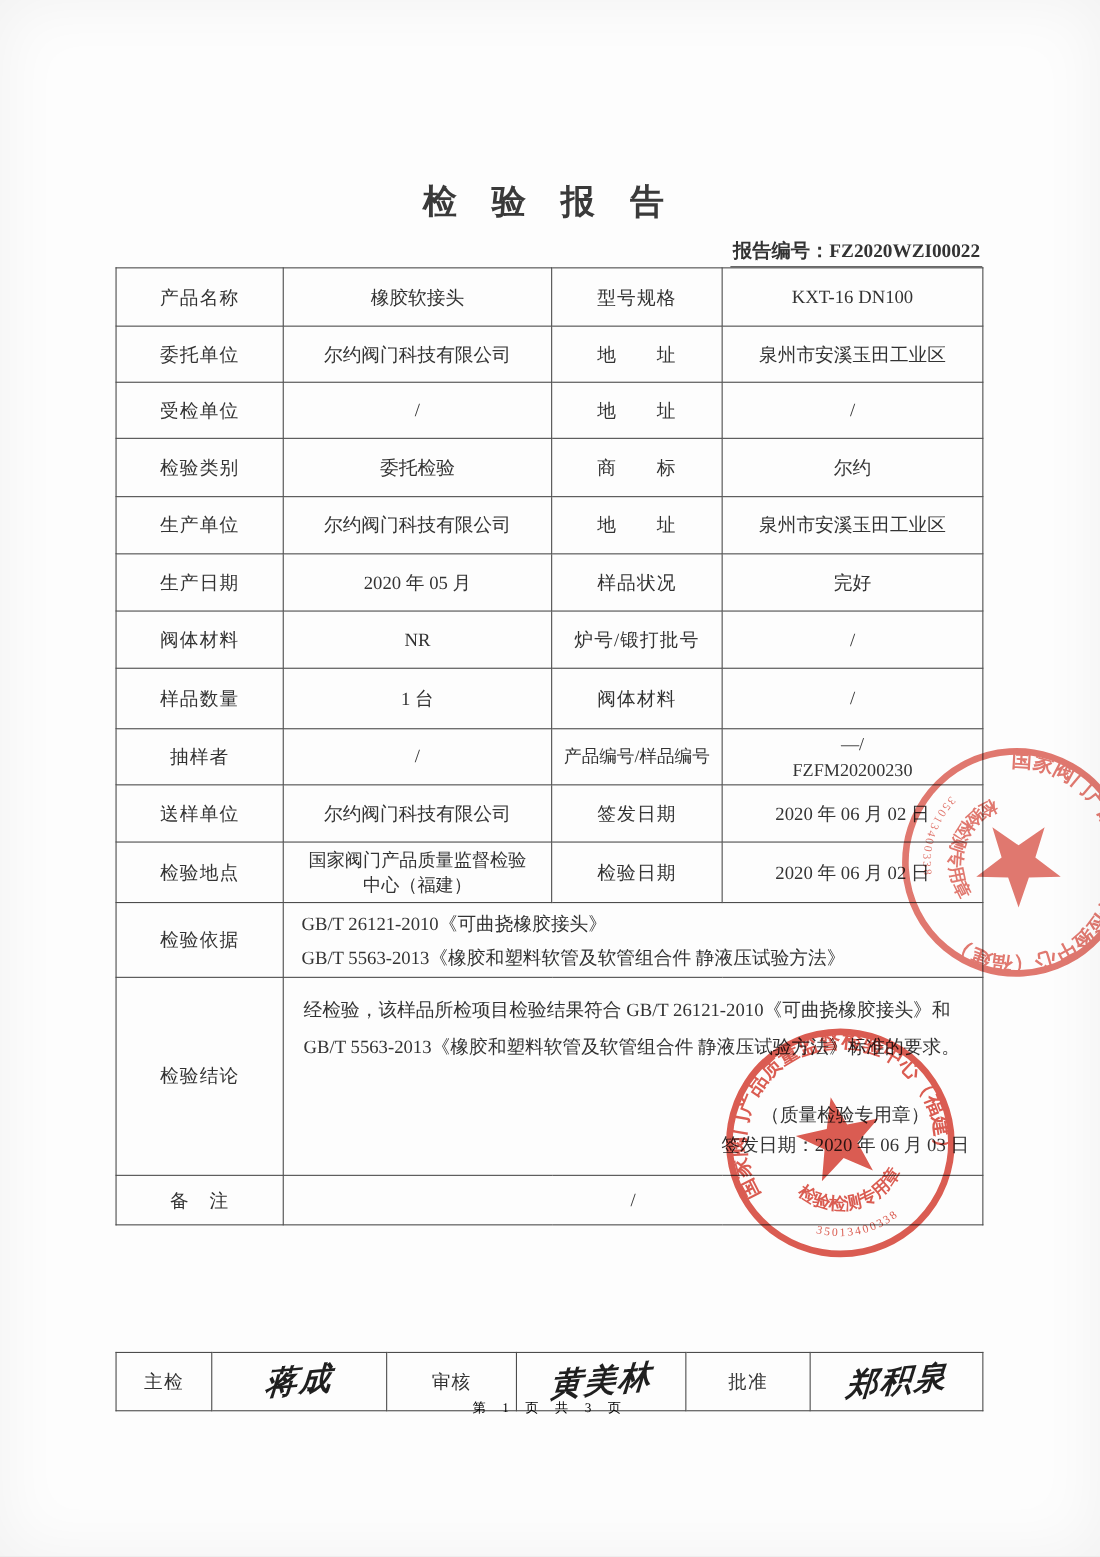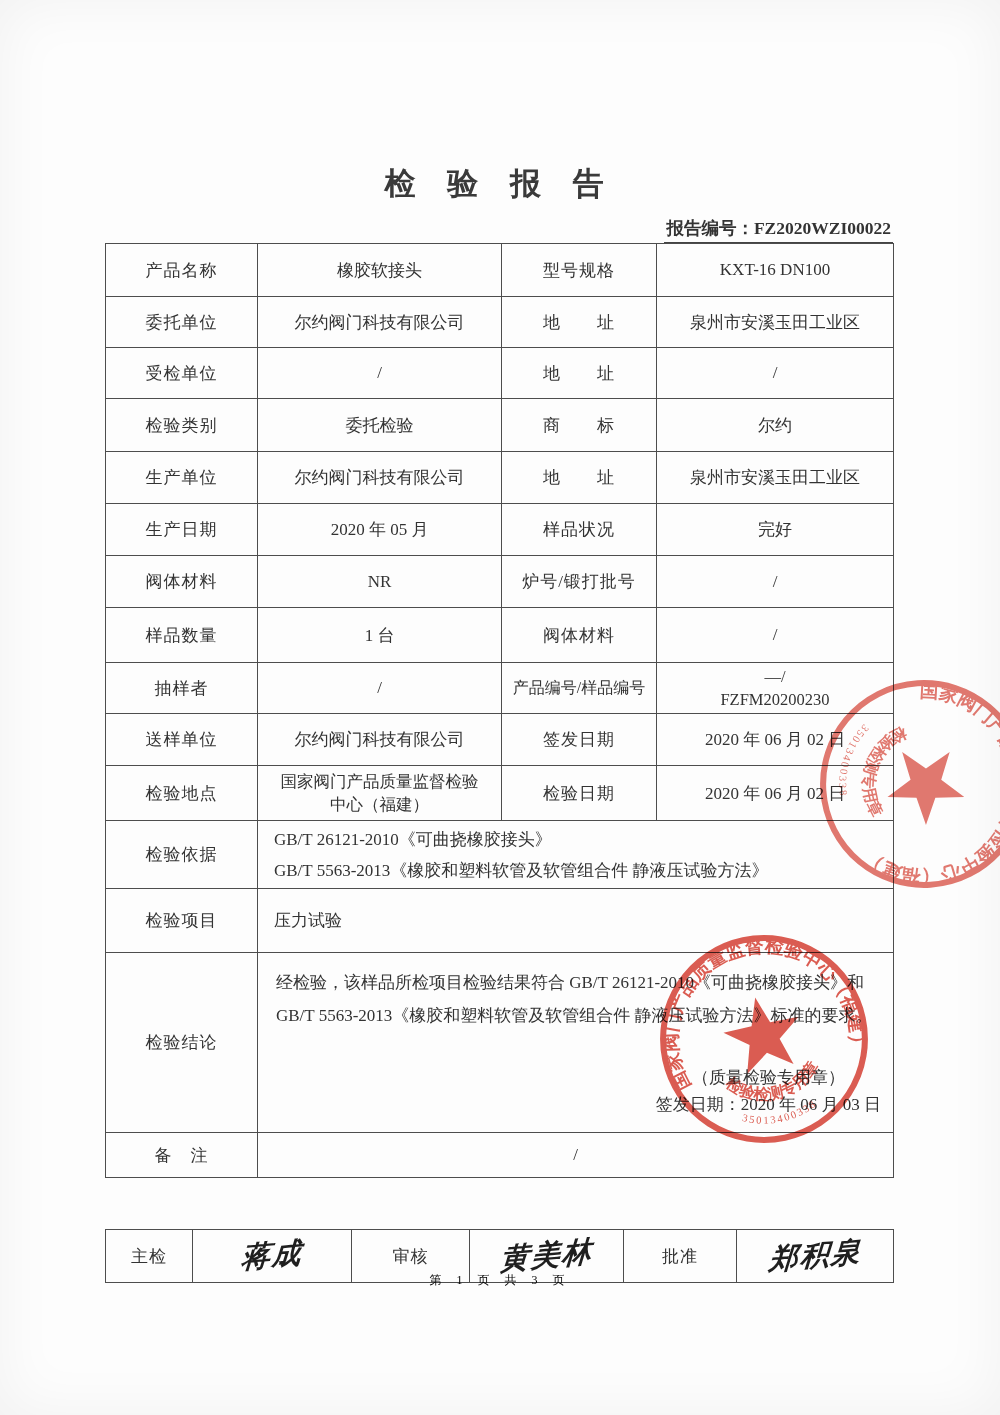--- a/index.html
+++ b/index.html
@@ -149,24 +149,20 @@
         <td class="val two-line"><span>国家阀门产品质量监督检验</span><br><span>中心（福建）</span></td>
         <td class="lbl">检验日期</td>
         <td class="val">2020 年 06 月 02 日</td>
       </tr>
       <tr style="height:68px">
         <td class="lbl">检验依据</td>
         <td class="val left" colspan="3">
           <div class="basis-line">GB/T 26121-2010《可曲挠橡胶接头》</div>
           <div class="basis-line">GB/T 5563-2013《橡胶和塑料软管及软管组合件 静液压试验方法》</div>
         </td>
-      </tr>
-      <tr style="height:64px">
-        <td class="lbl">检验项目</td>
-        <td class="val left items-cell" colspan="3">压力试验</td>
       </tr>
       <tr style="height:180px">
         <td class="lbl">检验结论</td>
         <td class="concl-cell" colspan="3">
           <div class="concl-text">经检验，该样品所检项目检验结果符合 GB/T 26121-2010《可曲挠橡胶接头》和 GB/T 5563-2013《橡胶和塑料软管及软管组合件 静液压试验方法》标准的要求。</div>
           <div class="concl-note">
             <div>（质量检验专用章）</div>
             <div>签发日期：2020 年 06 月 03 日</div>
           </div>
         </td>

